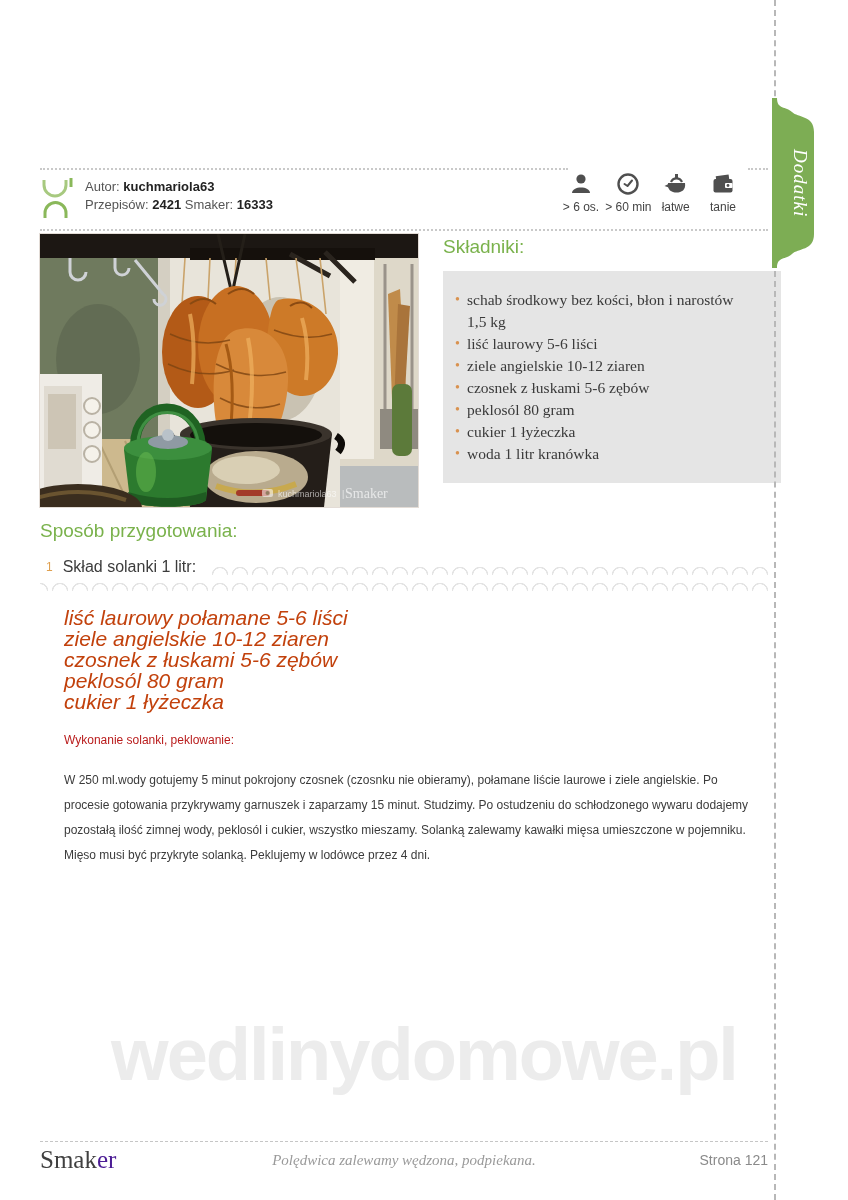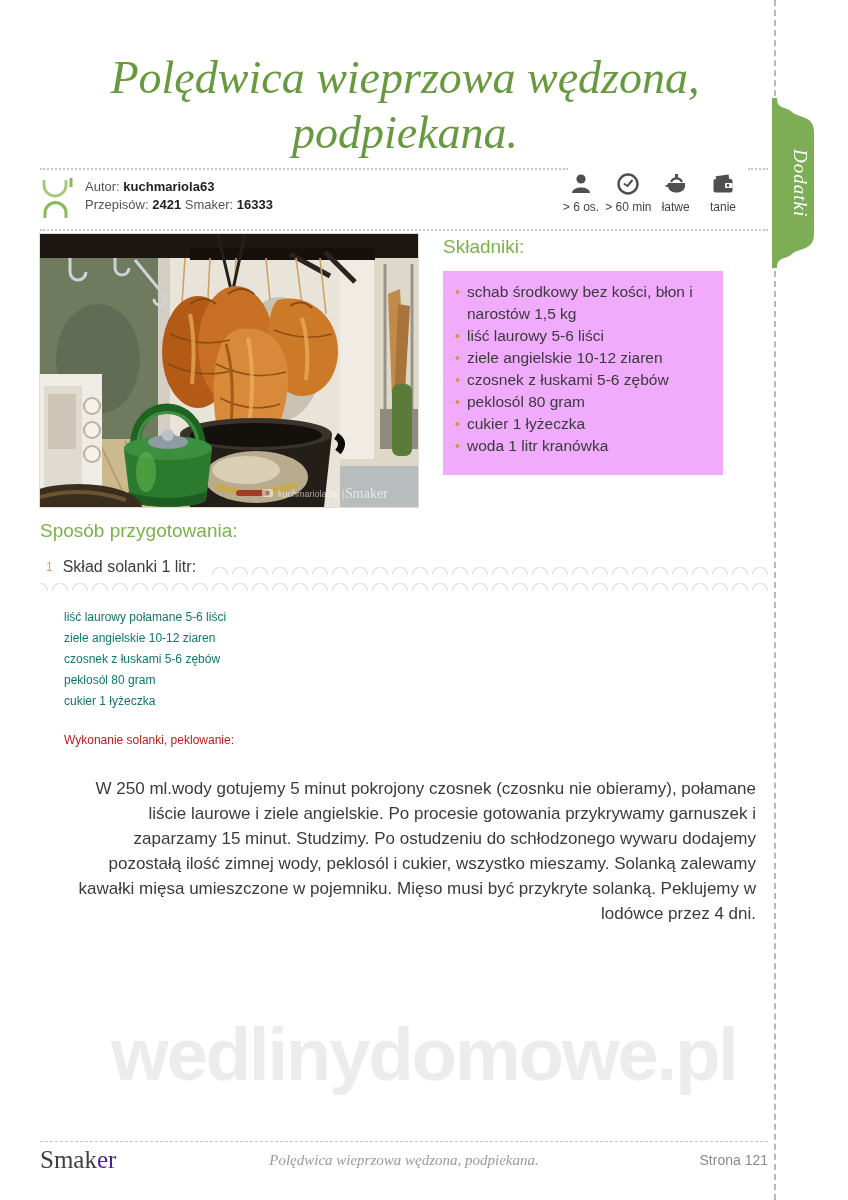--- a/index.html
+++ b/index.html
@@ -36,40 +36,40 @@
   
   .stats { position:absolute; left:558px; top:172px; width:188px; display:flex; justify-content:space-between; }
   .stat { display:flex; flex-direction:column; align-items:center; width:46px; }
   .stat svg { height:24px; }
   .stat-label { font-size:12px; color:#444; margin-top:4px; white-space:nowrap; }
 
   
   .photo { position:absolute; left:40px; top:234px; width:378px; height:273px; outline:1px solid #e3dcd6; }
 
   
-  .ingredients { position:absolute; left:443px; top:236px; width:280px; }
+  .ingredients { position:absolute; left:443px; top:236px; width:338px; }
   .h-green { font-size:19px; font-weight:normal; color:#7ab24c; }
-  .ing-box { margin-top:13px; background:#f0abfc; padding:10px 26px 18px 12px; }
+  .ing-box { margin-top:13px; background:#e5e5e5; padding:18px 26px 18px 12px;font-family:Liberation Serif, serif; }
   .ing-box ul { list-style:none; }
   .ing-box li { position:relative; padding-left:12px; font-size:15.5px; line-height:22px; color:#3a3a3a; }
   .ing-box li::before { content:"•"; position:absolute; left:0; top:0; color:#d9924f; font-size:14px; }
 
   
   .prep { position:absolute; left:40px; top:520px; width:728px; }
   .step-row { margin-top:16px; display:flex; align-items:flex-end; }
   .step-num { font-size:12px; color:#dfa050; margin:0 10px 2px 6px; }
   .step-title { font-size:16px; color:#3c3c3c; white-space:nowrap; padding-right:14px; }
   .scallops, .scallops2 { height:14px;
     background-image:radial-gradient(circle at 10px 14px, rgba(255,255,255,0) 6.5px, #e4e4e4 7px, #e4e4e4 8px, rgba(255,255,255,0) 8.5px);
     background-size:20px 14px; background-repeat:repeat-x; }
   .scallops { flex:1; margin-bottom:1px; }
   .scallops2 { width:100%; margin-top:1px; background-position:10px 0; }
-  .brine { margin:16px 0 0 24px; font-size:12px; line-height:21px; color:#0f766e; }
+  .brine { margin:16px 0 0 24px; font-size:21px; line-height:21px; color:#c2410c;font-style:italic; }
   .subhead { margin:21px 0 0 24px; font-size:12px; color:#b91c1c; }
-  .paragraph { margin:29px 0 0 24px; width:692px; font-size:17px; line-height:25px; color:#3b3b3b;text-align:right; }
+  .paragraph { margin:21px 0 0 24px; width:692px; font-size:12px; line-height:25px; color:#3b3b3b; }
 
   
   .watermark { position:absolute; left:0; top:1012px; width:848px; text-align:center;
     font-size:74px; font-weight:bold; letter-spacing:-2px; color:#ececec;
     text-shadow:0 1px 0 #fff; z-index:1; white-space:nowrap; }
   .fsep { position:absolute; left:40px; top:1141px; width:728px; border-top:1px dashed #c6c6c6; z-index:0; }
   .footer { position:absolute; left:40px; top:1146px; width:728px; z-index:2; }
   .brand { position:absolute; left:0; top:0; font-family:"Liberation Serif","DejaVu Serif",serif; font-size:25px; }
   .brand-red { color:#404040; }
   .brand-green { color:#4c1d95; }
@@ -85,22 +85,21 @@
   <div class="vline"></div>
 
   <div class="side-tab">
     <svg width="44" height="170" viewBox="0 0 44 170">
       <path d="M0,0 L5,0 C5,12 14,8 20,14 C26,20 42,17 42,34 L42,136 C42,153 26,150 20,156 C14,162 5,158 5,170 L0,170 Z" fill="#7dad54"></path>
     </svg>
     <span class="side-tab-label">Dodatki</span>
   </div>
 
   <h1 class="title">
-    <span>Polędwica wieprzowa wędzona,</span><br>
-    <span>podpiekana.</span>
+    <br>
   </h1>
 
   <div class="dotsep sep1"></div>
   <div class="dotsep sep1b"></div>
 
   <div class="author">
     <svg class="author-logo" width="36" height="42" viewBox="0 0 36 42">
       <path d="M4,3 L4,8 a11,11 0 0 0 22,0 L26,3" fill="none" stroke="#a7c97f" stroke-width="3"></path>
       <line x1="31" y1="1" x2="31" y2="10" stroke="#8ab85a" stroke-width="3"></line>
       <path d="M5,41 L5,36 a10.5,10.5 0 0 1 21,0 L26,41" fill="none" stroke="#8ab85a" stroke-width="3"></path>
@@ -266,17 +265,17 @@
     <p class="paragraph">W 250 ml.wody gotujemy 5 minut pokrojony czosnek (czosnku nie obieramy), połamane liście laurowe i ziele angielskie. Po procesie gotowania przykrywamy garnuszek i zaparzamy 15 minut. Studzimy. Po ostudzeniu do schłodzonego wywaru dodajemy pozostałą ilość zimnej wody, peklosól i cukier, wszystko mieszamy. Solanką zalewamy kawałki mięsa umieszczone w pojemniku. Mięso musi być przykryte solanką. Peklujemy w lodówce przez 4 dni.</p>
   </div>
 
   <div class="watermark">wedlinydomowe.pl</div>
 
   <div class="fsep"></div>
   <div class="footer">
     <div class="brand">
       <span class="brand-red">Smak</span><span class="brand-green">er</span>
     </div>
-    <div class="fcenter">Polędwica wieprzowa wędzona, podpiekana.</div>
+    <div class="fcenter">Polędwica zalewamy wędzona, podpiekana.</div>
     <div class="fright">Strona 121</div>
   </div>
 
 </div>
 
 </body></html>

